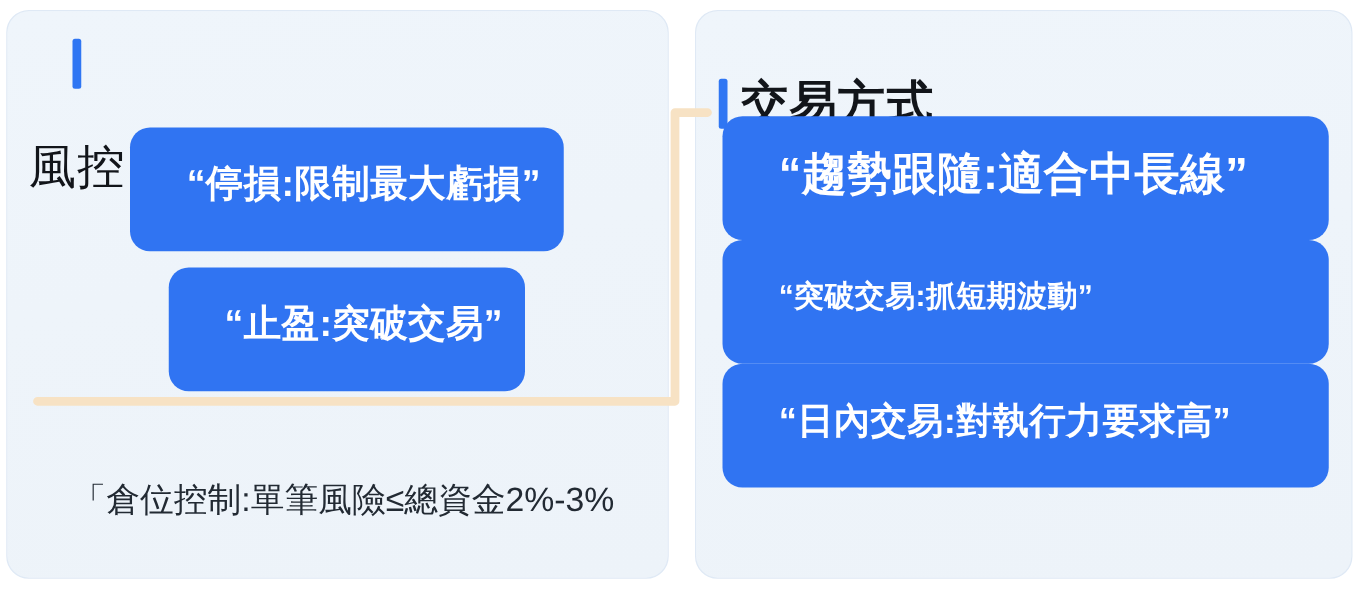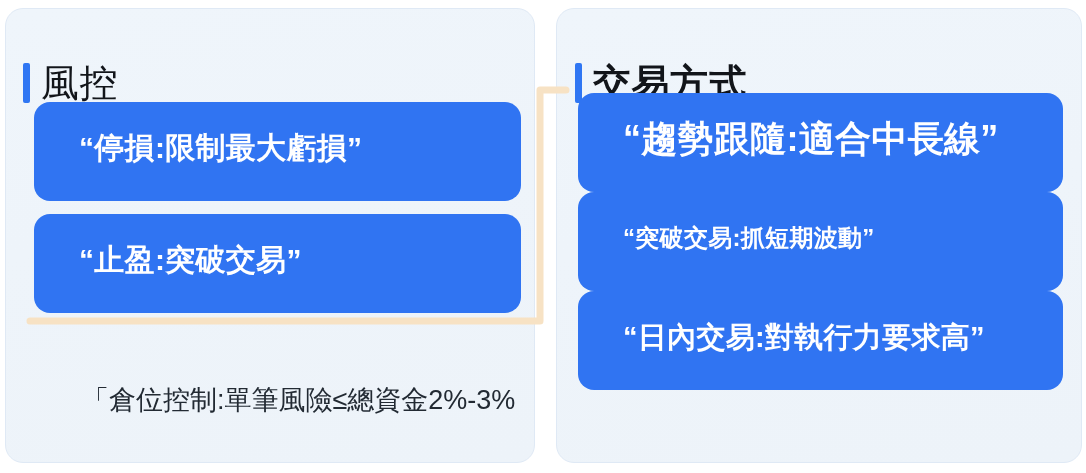--- a/index.html
+++ b/index.html
@@ -54,21 +54,21 @@
     height: 455px;
   }
 
   
   .panel-head {
     position: absolute;
     display: flex;
     align-items: center;
     gap: 11px;
   }
-  .panel--left .panel-head { left: 17px; top: 22px; }
+  .panel--left .panel-head { left: 17px; top: 22px; flex-direction: column; }
   .panel--right .panel-head { left: 18px; top: 22px; justify-content: flex-end; }
 
   .accent-bar {
     width: 7px;
     height: 40px;
     background: #2f76f3;
     border-radius: 2px;
     flex: 0 0 auto;
   }
   .panel-title {
@@ -85,20 +85,21 @@
   .cards {
     position: absolute;
     display: flex;
     flex-direction: column;
   }
   .panel--left .cards {
     left: 28px;
     top: 93px;
     width: 487px;
     gap: 13px;
+    align-items: center;
   }
 
   .card {
     height: 99px;
     background: #3074f2;
     border-radius: 16px;
     display: flex;
     align-items: center;
     box-sizing: border-box;
     padding: 0 18px 8px 45px;
@@ -108,21 +109,21 @@
     font-size: 30px;
     font-weight: bold;
     line-height: 34px;
     letter-spacing: 0.3px;
     white-space: nowrap;
   }
 
   
   .notes {
     position: absolute;
-    left: 76px;
+    left: 52px;
     top: 348px;
     display: flex;
     flex-direction: column;
     gap: 16px;
   }
   .note {
     font-size: 27px;
     line-height: 32px;
     color: #222a33;
     white-space: nowrap;

